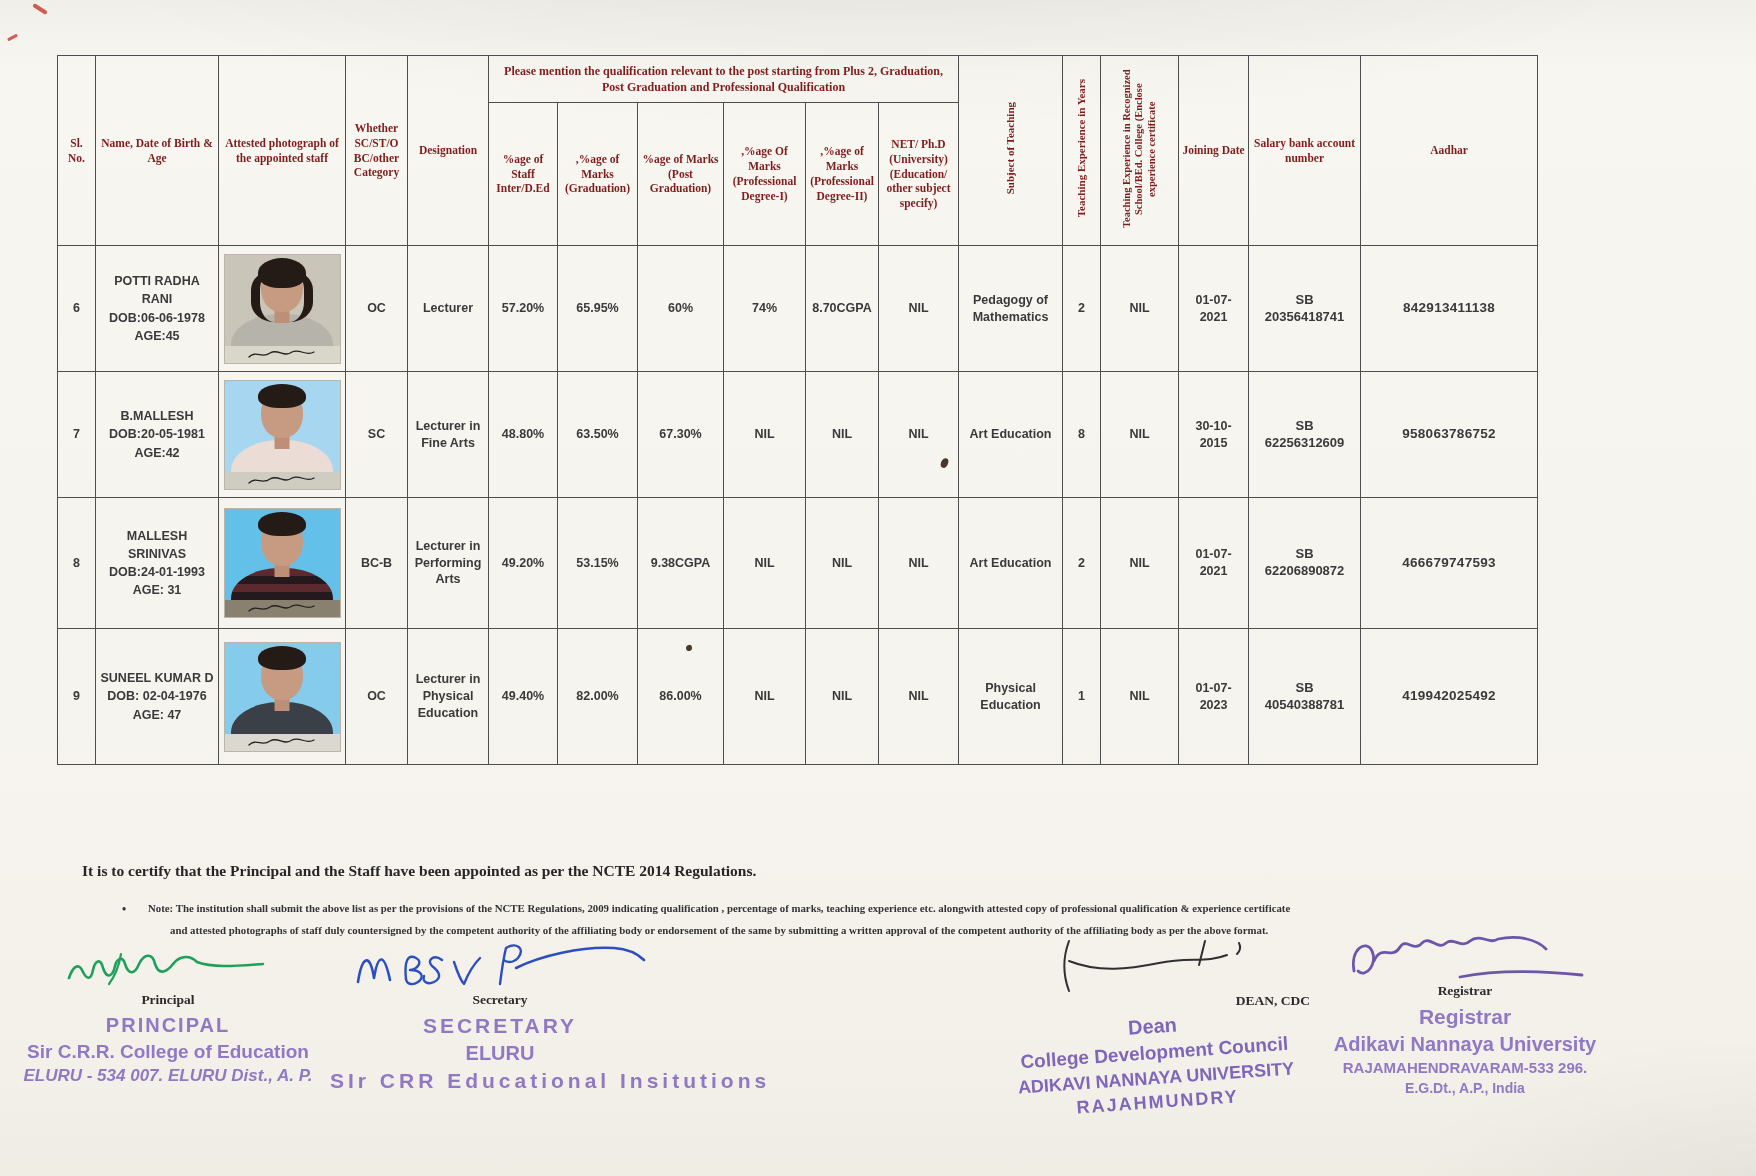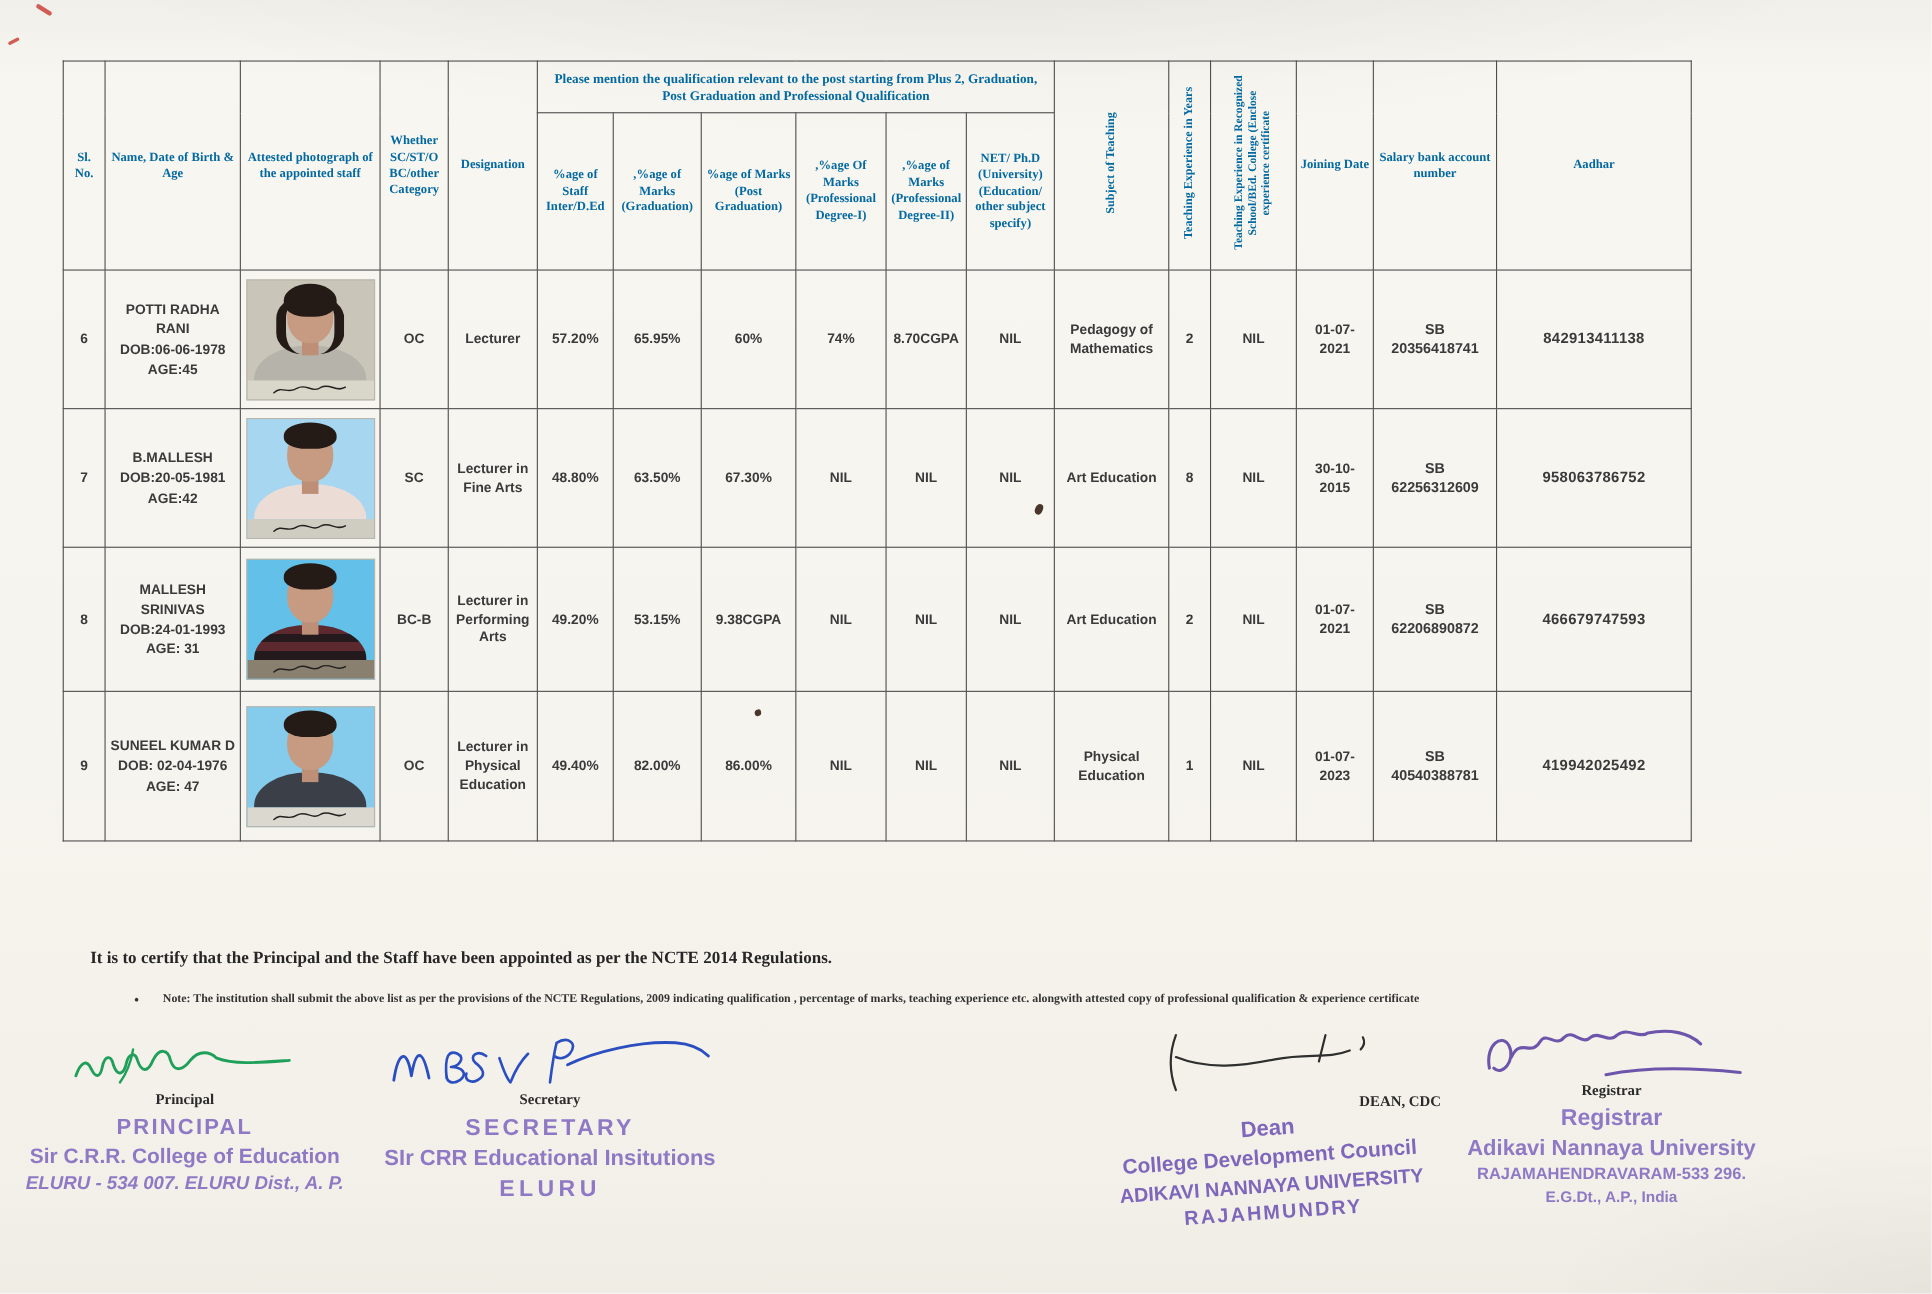--- a/index.html
+++ b/index.html
@@ -25,21 +25,21 @@
   table.staff{
     position:absolute;left:57px;top:55px;width:1480px;
     border-collapse:collapse;table-layout:fixed;
   }
   table.staff th,table.staff td{
     border:1.6px solid #4e4e4e;padding:2px 3px;text-align:center;vertical-align:middle;
     overflow:hidden;
   }
   thead th{
     font-family:"Liberation Serif",serif;font-weight:bold;font-size:11.5px;
-    line-height:1.3;color:#0369a1;
+    line-height:1.3;color:#7f1d1d;
   }
   th.qual-group{font-size:12px;height:42px;line-height:1.35;}
   thead tr.subhead th{height:138px;}
   .vt{writing-mode:vertical-rl;transform:rotate(180deg);display:inline-block;
       max-height:176px;line-height:1.18;font-size:11px;}
   tbody td{
     font-family:"Liberation Sans",sans-serif;font-weight:bold;font-size:12.5px;color:#3a3a3a;
     line-height:1.35;
   }
   tbody tr{height:126px;}
@@ -311,20 +311,21 @@
     <td class="aadhar">419942025492</td>
   </tr>
     </tbody>
 </table>
 
 <div class="certify">It is to certify that the Principal and the Staff have been appointed as per the NCTE 2014 Regulations.</div>
 
 <div class="note">
   <span class="bullet">•</span>
   <div class="l1">Note: The institution shall submit the above list as per the provisions of the NCTE Regulations, 2009 indicating qualification , percentage of marks, teaching experience etc. alongwith attested copy of professional qualification  &amp; experience certificate</div>
+  <div class="l2">and attested photographs of staff duly countersigned by the competent authority of the affiliating body or endorsement of the same by submitting a written approval of the competent authority of the affiliating body as per the above format.</div>
 </div>
 
 <div class="sig-block blk-principal">
   <svg class="sig" width="210" height="44" viewBox="0 0 210 44">
     <path d="M6,30 C10,18 16,14 20,24 C24,32 28,32 30,22 C32,12 38,10 40,20 C44,32 50,28 52,18 C54,10 60,8 62,16 C66,28 72,26 76,16 C82,4 90,6 92,16 C96,28 104,24 110,16 C118,6 128,8 134,14 C150,20 172,18 200,16" stroke="#1fa05a" stroke-width="2.6"></path>
     <path d="M58,6 C56,18 52,28 46,36" stroke="#1fa05a" stroke-width="2.2"></path>
   </svg>
   <div class="sig-label">Principal</div>
   <div class="stamp">
     <div>PRINCIPAL</div>
@@ -338,22 +339,22 @@
     <path d="M8,42 C12,16 20,12 24,38 C28,14 34,12 40,40" stroke="#2b4fc0" stroke-width="2.6"></path>
     <path d="M56,40 C54,20 58,14 66,18 C74,22 66,30 60,30 C70,30 76,36 68,42 C62,46 56,44 56,38" stroke="#2b4fc0" stroke-width="2.4"></path>
     <path d="M92,20 C84,14 76,20 82,26 C90,32 92,38 84,42 C78,45 72,42 74,36" stroke="#2b4fc0" stroke-width="2.4"></path>
     <path d="M104,22 C108,34 112,42 114,44 C118,34 124,24 130,18" stroke="#2b4fc0" stroke-width="2.4"></path>
     <path d="M150,44 C152,28 154,16 156,8 C166,2 176,8 168,18 C162,24 156,22 154,20" stroke="#2b4fc0" stroke-width="2.4"></path>
     <path d="M166,28 C190,16 232,6 264,8 C278,9 288,14 294,20" stroke="#2b4fc0" stroke-width="2.6"></path>
   </svg>
   <div class="sig-label">Secretary</div>
   <div class="stamp">
     <div>SECRETARY</div>
+    <div>ELURU</div>
     <div>SIr CRR Educational Insitutions</div>
-    <div>ELURU</div>
   </div>
 </div>
 
 <div class="sig-block blk-dean">
   <svg class="sig" width="200" height="58" viewBox="0 0 200 58">
     <path d="M14,6 C8,22 8,40 14,56" stroke="#2f2f2f" stroke-width="2"></path>
     <path d="M14,26 C44,38 74,34 104,28 C134,22 152,28 172,20" stroke="#2f2f2f" stroke-width="2"></path>
     <path d="M150,6 C148,14 146,22 144,30" stroke="#2f2f2f" stroke-width="2"></path>
     <path d="M184,8 C186,12 185,16 182,19" stroke="#2f2f2f" stroke-width="2"></path>
   </svg>

